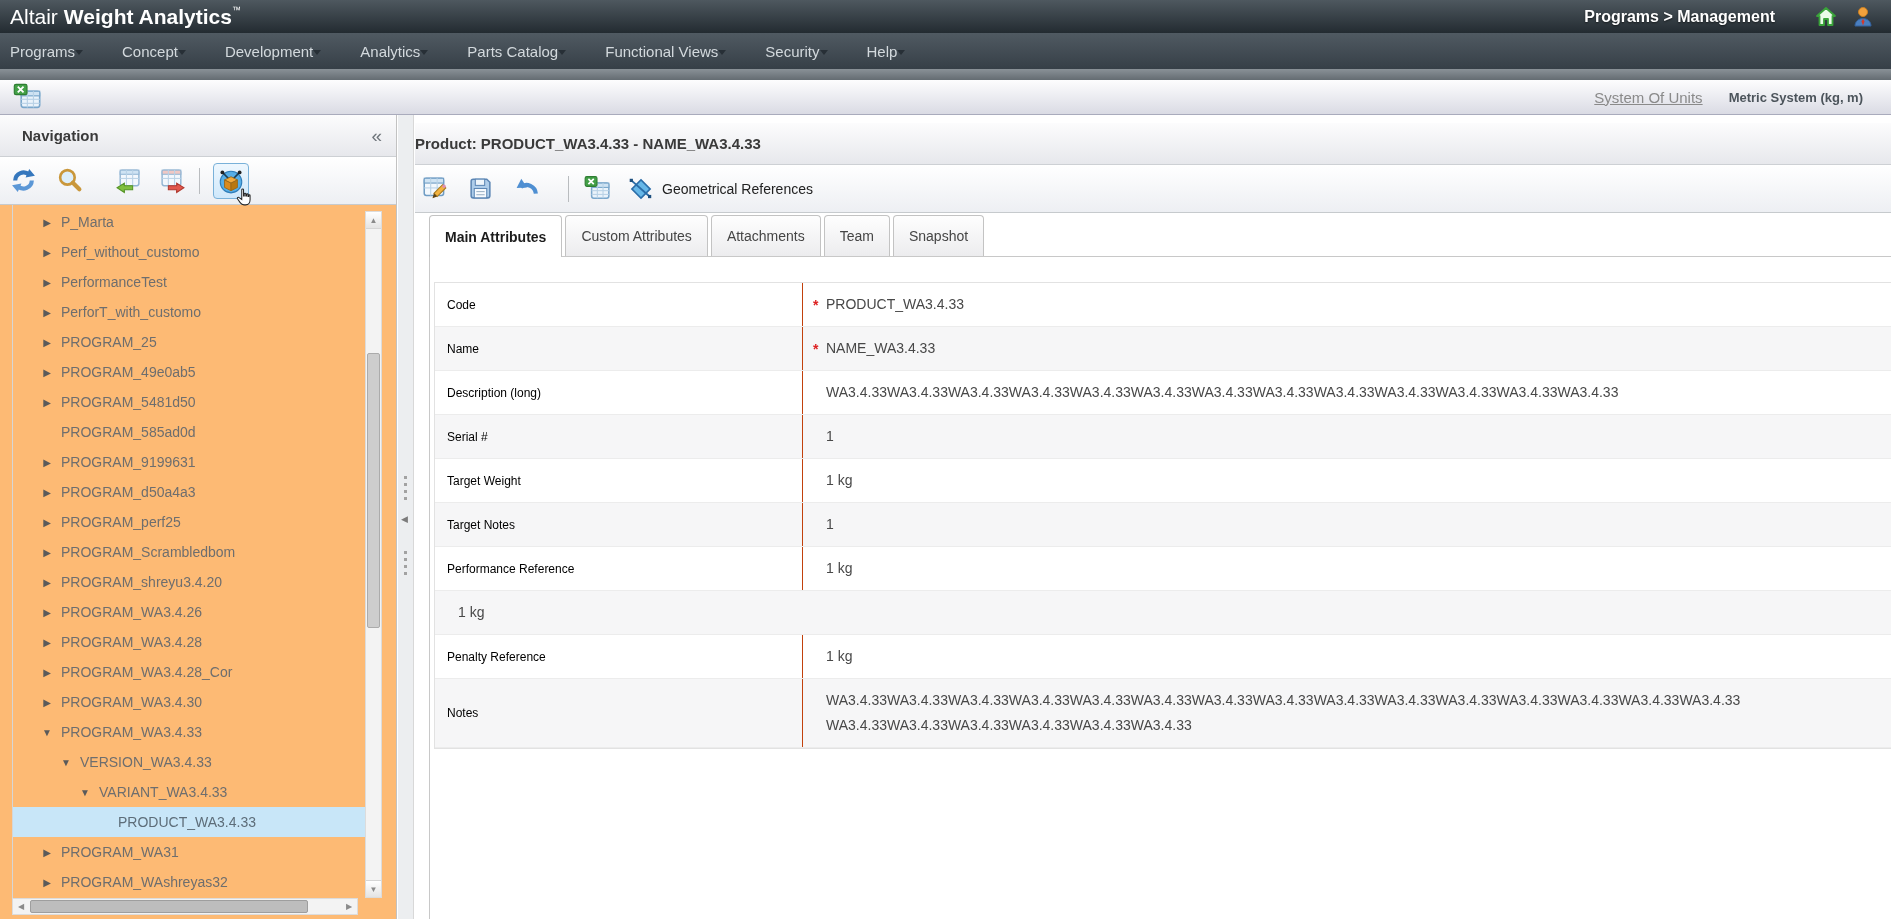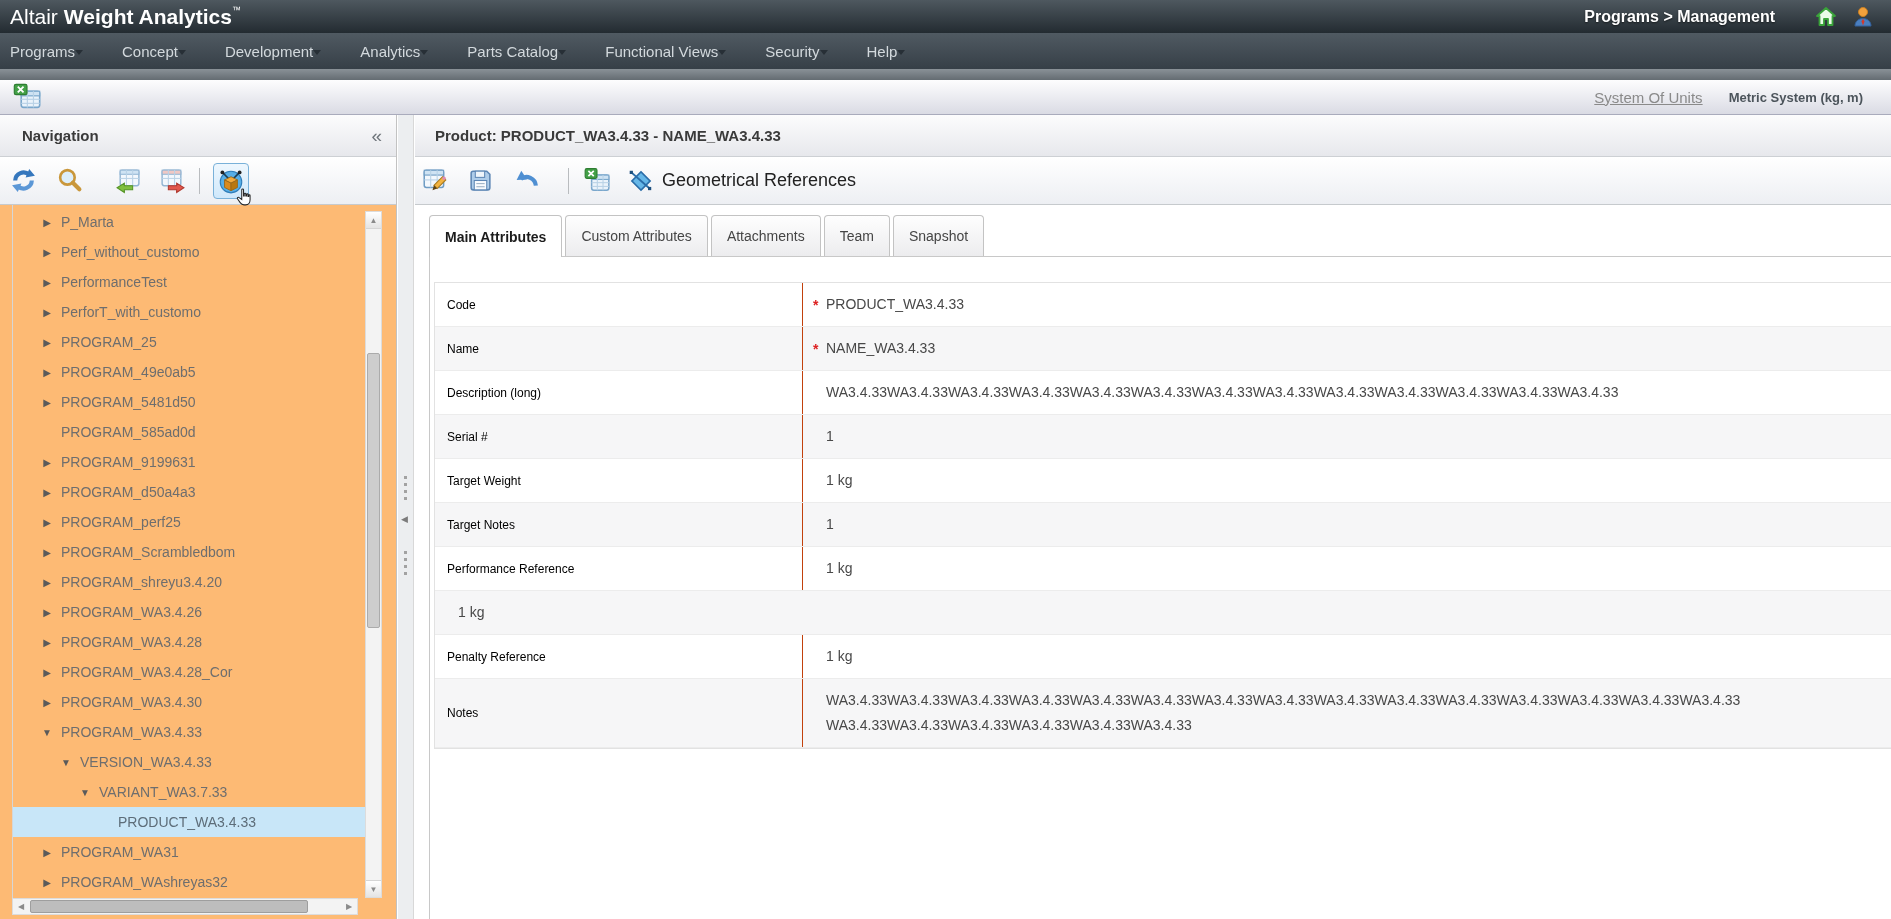--- a/index.html
+++ b/index.html
@@ -44,35 +44,35 @@
   .nav-panel { position:absolute; top:115px; left:0; width:397px; bottom:0;
                background:#fdba74; border-right:1px solid #c2c2c2; }
   .splitter { position:absolute; top:115px; left:398px; width:16px; bottom:0;
               background:#eceef0; border-right:1px solid #d8d8d8; }
   .main-panel { position:absolute; top:115px; left:415px; right:0; bottom:0; background:#fff; }
 
   .panel-header { height:42px; background:linear-gradient(#fcfcfd,#e7e8ec);
                   border-bottom:1px solid #cdd0d4; display:flex; align-items:center;
                   font-size:15px; font-weight:bold; color:#3a3a3a; }
   .nav-panel .panel-header { padding:0 14px 0 22px; }
-  .main-panel .panel-header { padding-left:20px; }
+  .main-panel .panel-header { padding-left:0;margin-top:8px; }
   .collapse-btn { margin-left:auto; color:#6f757b; font-size:19px; cursor:pointer; font-weight:normal; }
 
   .panel-toolbar { height:48px; background:linear-gradient(#ffffff,#edeff3);
                    border-bottom:1px solid #c6cacd; display:flex; align-items:center; }
   .nav-panel .panel-toolbar { padding-left:9px; }
   .main-panel .panel-toolbar { padding-left:6px; }
   .tb-btn { width:28px; height:28px; display:flex; align-items:center; justify-content:center; cursor:pointer; }
   .tb-sep { width:1px; height:26px; background:#b9bcbf; }
   .tb-btn-active { width:36px; height:36px; border:1px solid #79b1d9; border-radius:4px;
                    background:linear-gradient(#eef7fe,#cfe8fb); display:flex; align-items:center;
                    justify-content:center; position:relative; cursor:pointer; }
   .cursor-overlay { position:absolute; right:-4px; bottom:-12px; }
   .geo-btn { display:flex; align-items:center; gap:7px; cursor:pointer; }
-  .geo-label { font-size:18px; color:#222; }
+  .geo-label { font-size:14px; color:#222; }
 
   
   .tree { position:absolute; top:90px; left:12px; width:354px; bottom:20px;
           border-left:1px solid #d6d6d6; padding-top:2px; overflow:hidden; }
   .tree-item { height:30px; display:flex; align-items:center; font-size:14px;
                color:#6e6e6e; cursor:pointer; white-space:nowrap; }
   .tree-arrow { width:12px; font-size:10px; color:#5a5a5a; margin-right:8px; text-align:center; flex:none; }
   .tree-item.lvl0 { padding-left:28px; }
   .tree-item.lvl1 { padding-left:47px; }
   .tree-item.lvl2 { padding-left:66px; }
@@ -334,21 +334,21 @@
       <div class="tree-item lvl0">
         <span class="tree-arrow">▼</span>
         <span>PROGRAM_WA3.4.33</span>
       </div>
       <div class="tree-item lvl1">
         <span class="tree-arrow">▼</span>
         <span>VERSION_WA3.4.33</span>
       </div>
       <div class="tree-item lvl2">
         <span class="tree-arrow">▼</span>
-        <span>VARIANT_WA3.7.33</span>
+        <span>VARIANT_WA3.4.33</span>
       </div>
       <div class="tree-item lvl3 selected">
         <span class="tree-arrow"></span>
         <span>PRODUCT_WA3.4.33</span>
       </div>
       <div class="tree-item lvl0">
         <span class="tree-arrow">▶</span>
         <span>PROGRAM_WA31</span>
       </div>
       <div class="tree-item lvl0">

